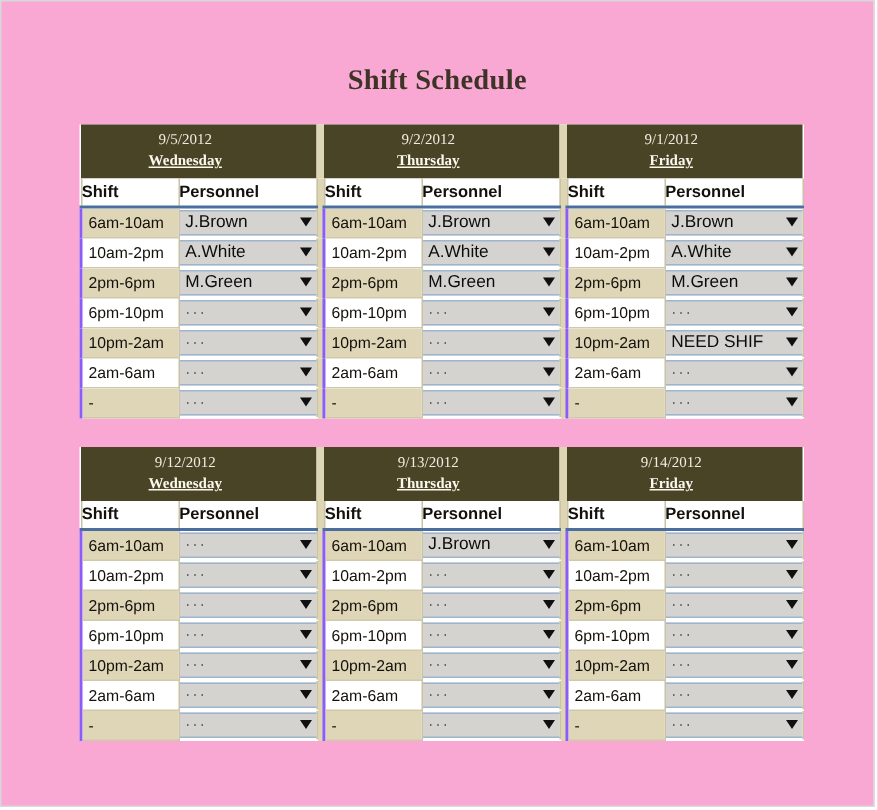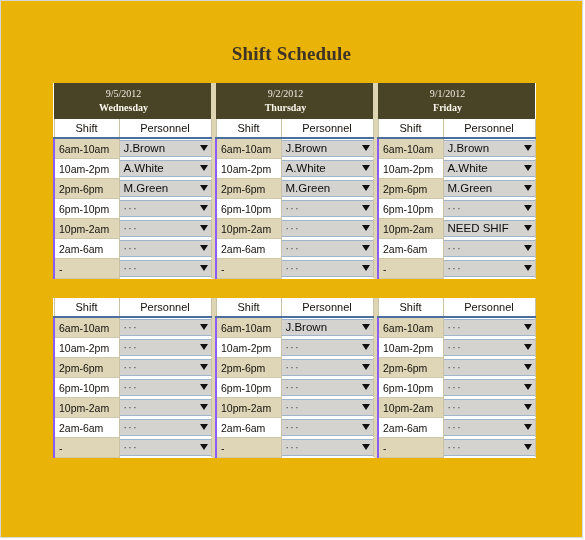--- a/index.html
+++ b/index.html
@@ -14,21 +14,21 @@
     font-family: "Liberation Sans", sans-serif;
     overflow: hidden;
   }
 
   .page {
     position: relative;
     width: 583px;
     height: 538px;
     box-sizing: border-box;
     border: 1px solid #d8d8d8;
-    background: #eab308;
+    background: #f9a8d4;
   }
 
   .page-title {
     text-align: center;
     font-family: "Liberation Serif", serif;
     font-size: 19px;
     font-weight: bold;
     color: #3d3426;
     letter-spacing: 0.2px;
     margin: 0;
@@ -71,40 +71,40 @@
     line-height: 14px;
     color: #efece0;
   }
   td.dayhead .weekday {
     display: block;
     font-family: "Liberation Serif", serif;
     font-size: 10px;
     font-weight: bold;
     line-height: 13px;
     color: #fbf8ee;
+    text-decoration: underline;
   }
 
   td.gapcell {
     background: #ddd5b4;
     border: none;
     padding: 0;
   }
   td.gapcell-head {
     background: #ddd5b4;
     border: none;
     padding: 0;
   }
 
   
   td.colhead {
     background: #ffffff;
     color: #14100c;
     font-size: 11px;
-    font-weight: normal;
-    text-align: center;
+    font-weight: bold;
     padding: 3px 0 3px 0;
     border-bottom: 2px solid #4a6f9e;
     border-left: 1px solid #c9c2a4;
     border-right: 1px solid #c9c2a4;
   }
 
   
   td.shiftcell {
     font-size: 10.5px;
     color: #14100c;
@@ -397,20 +397,36 @@
           <col class="c-person">
           <col class="c-gap">
         <col class="c-shift">
           <col class="c-person">
           <col class="c-gap">
         <col class="c-shift">
           <col class="c-person">
       </colgroup>
       <tbody>
           <tr>
+            <td class="dayhead" colspan="2">
+              <span class="date">9/12/2012</span>
+              <span class="weekday">Wednesday</span>
+            </td>
+            <td class="gapcell-head"></td>
+            <td class="dayhead" colspan="2">
+              <span class="date">9/13/2012</span>
+              <span class="weekday">Thursday</span>
+            </td>
+            <td class="gapcell-head"></td>
+            <td class="dayhead" colspan="2">
+              <span class="date">9/14/2012</span>
+              <span class="weekday">Friday</span>
+            </td>
+          </tr>
+          <tr>
             <td class="colhead">Shift</td>
             <td class="colhead">Personnel</td>
             <td class="gapcell"></td>
             <td class="colhead">Shift</td>
             <td class="colhead">Personnel</td>
             <td class="gapcell"></td>
             <td class="colhead">Shift</td>
             <td class="colhead">Personnel</td>
           </tr>
           <tr class="rowA">

